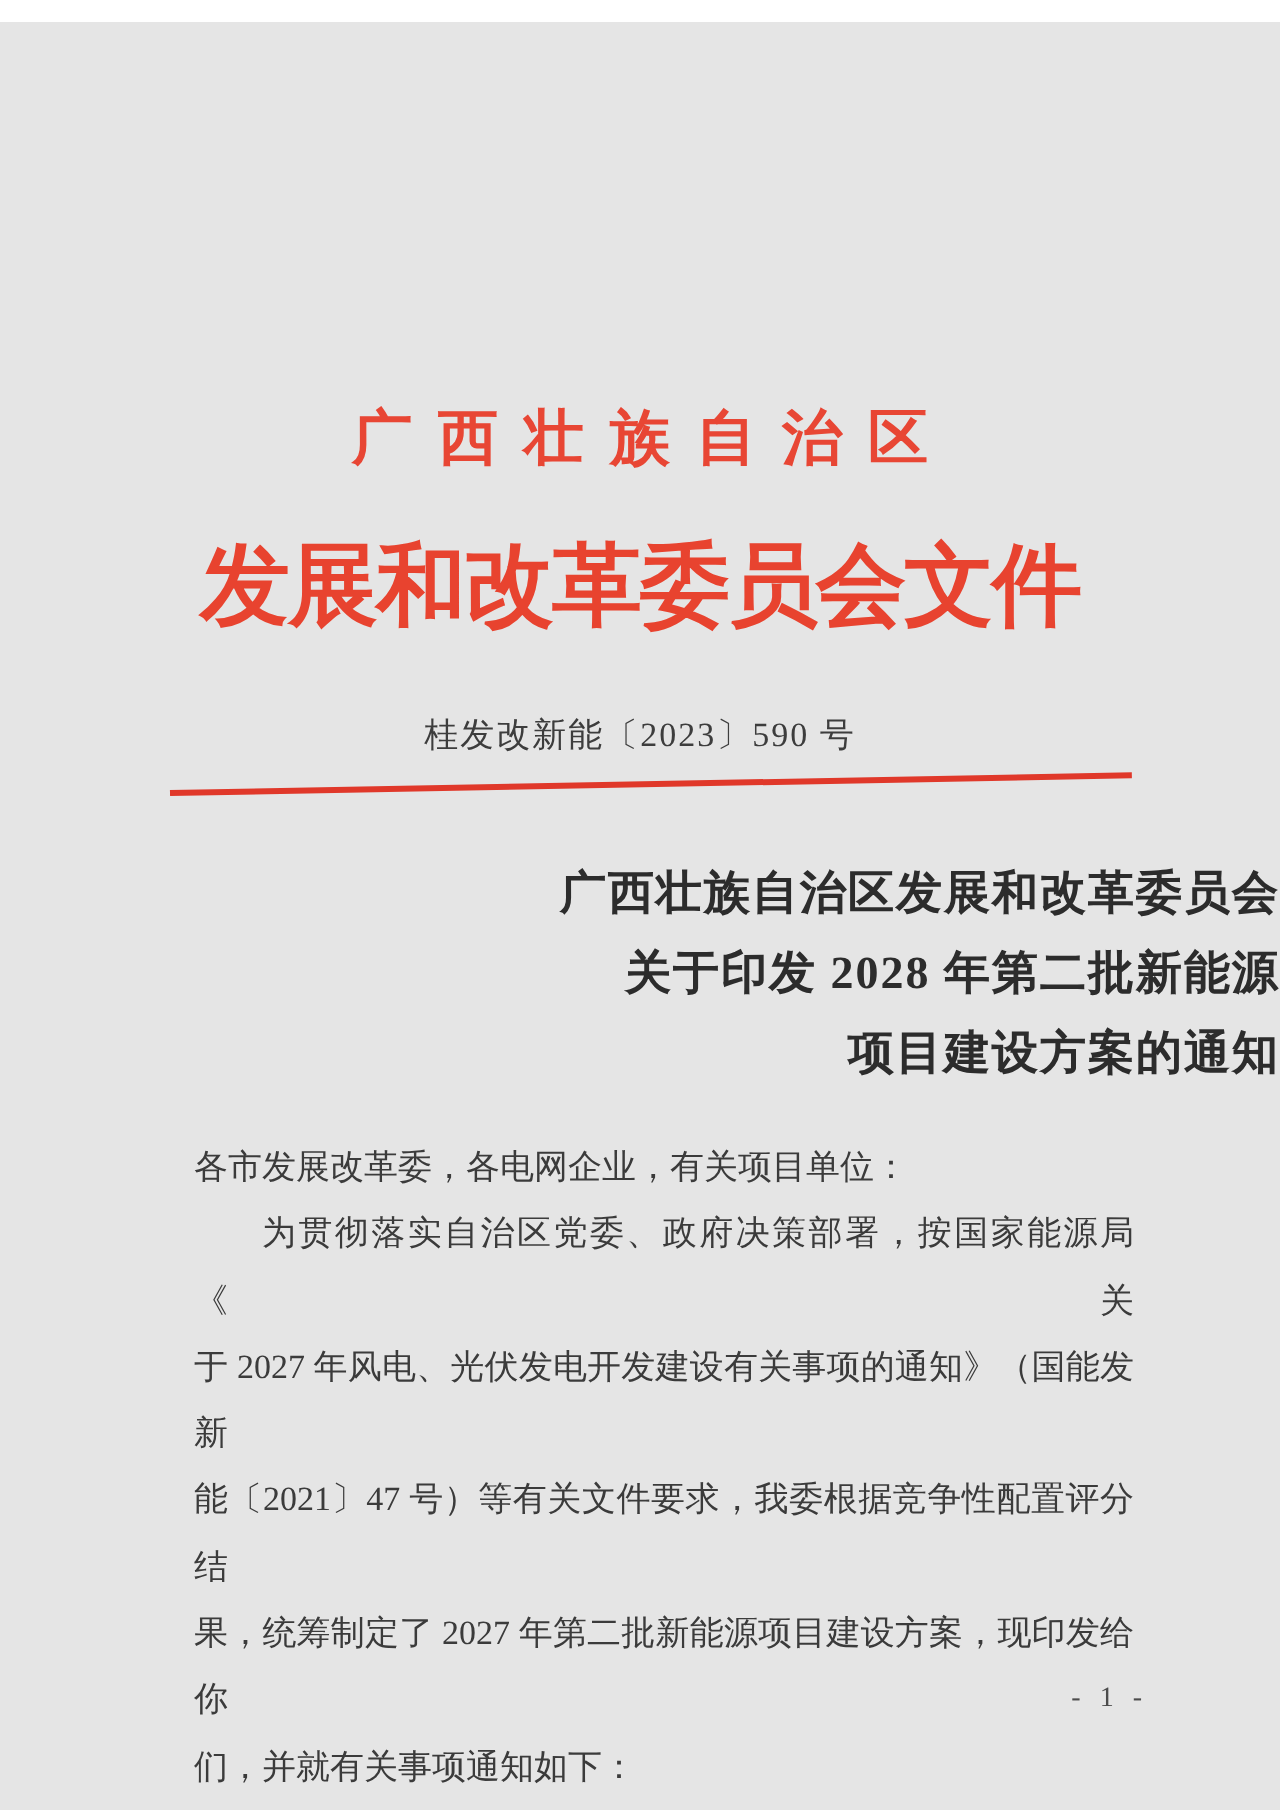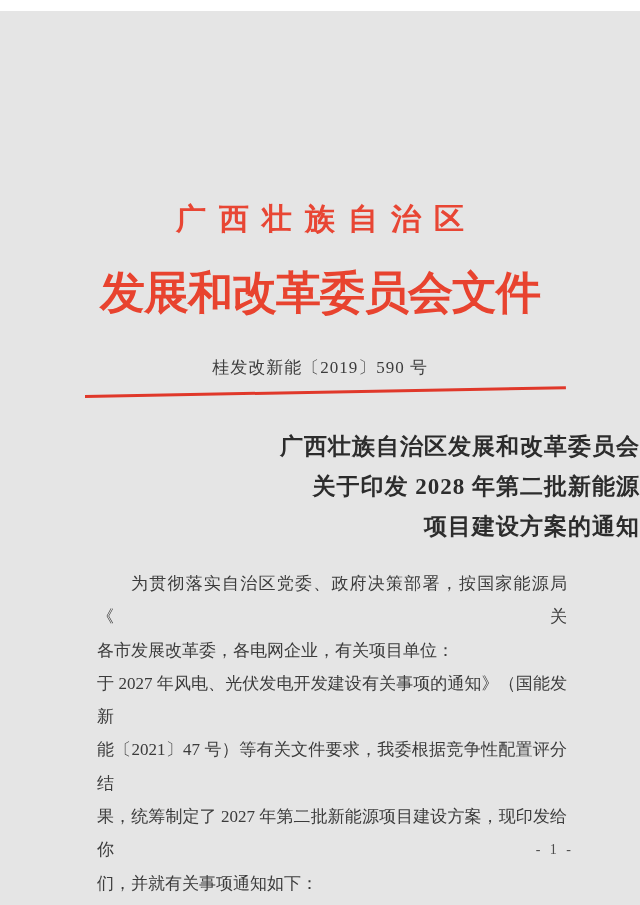--- a/index.html
+++ b/index.html
@@ -103,33 +103,33 @@
   }
 </style>
 </head>
 <body>
 
 <div class="page">
 
   <div class="letterhead">
     <div class="region-line">广西壮族自治区</div>
     <div class="org-line">发展和改革委员会文件</div>
-    <div class="doc-number">桂发改新能〔2019〕590 号</div>
+    <div class="doc-number">桂发改新能〔2023〕590 号</div>
     <div class="red-rule"></div>
   </div>
 
   <div class="doc-title">
     <div>广西壮族自治区发展和改革委员会</div>
     <div>关于印发 2028 年第二批新能源</div>
     <div>项目建设方案的通知</div>
   </div>
 
   <div class="doc-body">
+    <div class="bline">各市发展改革委，各电网企业，有关项目单位：</div>
     <div class="bline fill indent">为贯彻落实自治区党委、政府决策部署，按国家能源局《关</div>
-    <div class="bline">各市发展改革委，各电网企业，有关项目单位：</div>
     <div class="bline fill">于 2027 年风电、光伏发电开发建设有关事项的通知》（国能发新</div>
     <div class="bline fill">能〔2021〕47 号）等有关文件要求，我委根据竞争性配置评分结</div>
     <div class="bline fill">果，统筹制定了 2027 年第二批新能源项目建设方案，现印发给你</div>
     <div class="bline">们，并就有关事项通知如下：</div>
     <div class="bline fill indent">一、列入 2023 年第二批新能源项目建设方案的项目共 138</div>
   </div>
 
   <div class="page-number">- 1 -</div>
 
 </div>

